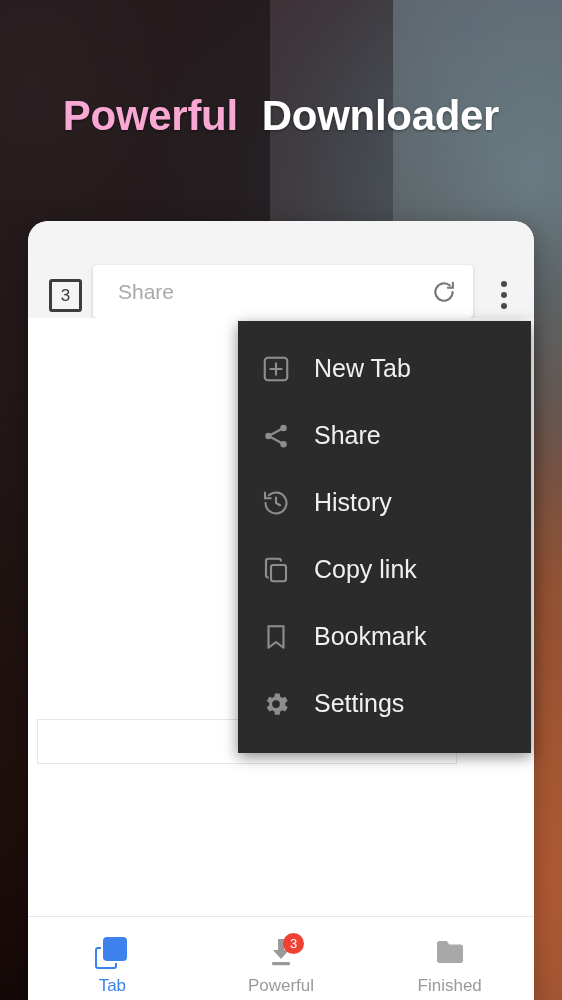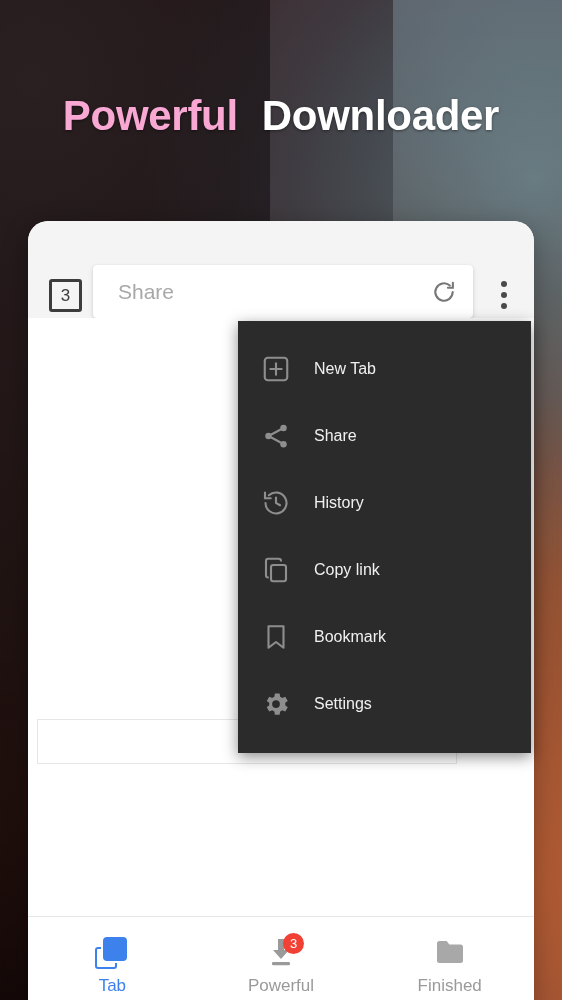--- a/index.html
+++ b/index.html
@@ -245,21 +245,21 @@
     width: 32px;
     height: 32px;
     color: #8e8e8e;
     flex: 0 0 32px;
     display: flex;
     align-items: center;
     justify-content: center;
   }
   .menu-label {
     margin-left: 22px;
-    font-size: 16px;
+    font-size: 25px;
     color: #f0f0f0;
   }
   svg { display: block; }
 </style>
 </head>
 <body>
 
 <div class="bg"></div>
 <div class="bg-tintL"></div>
 <div class="bg-tintR"></div>

